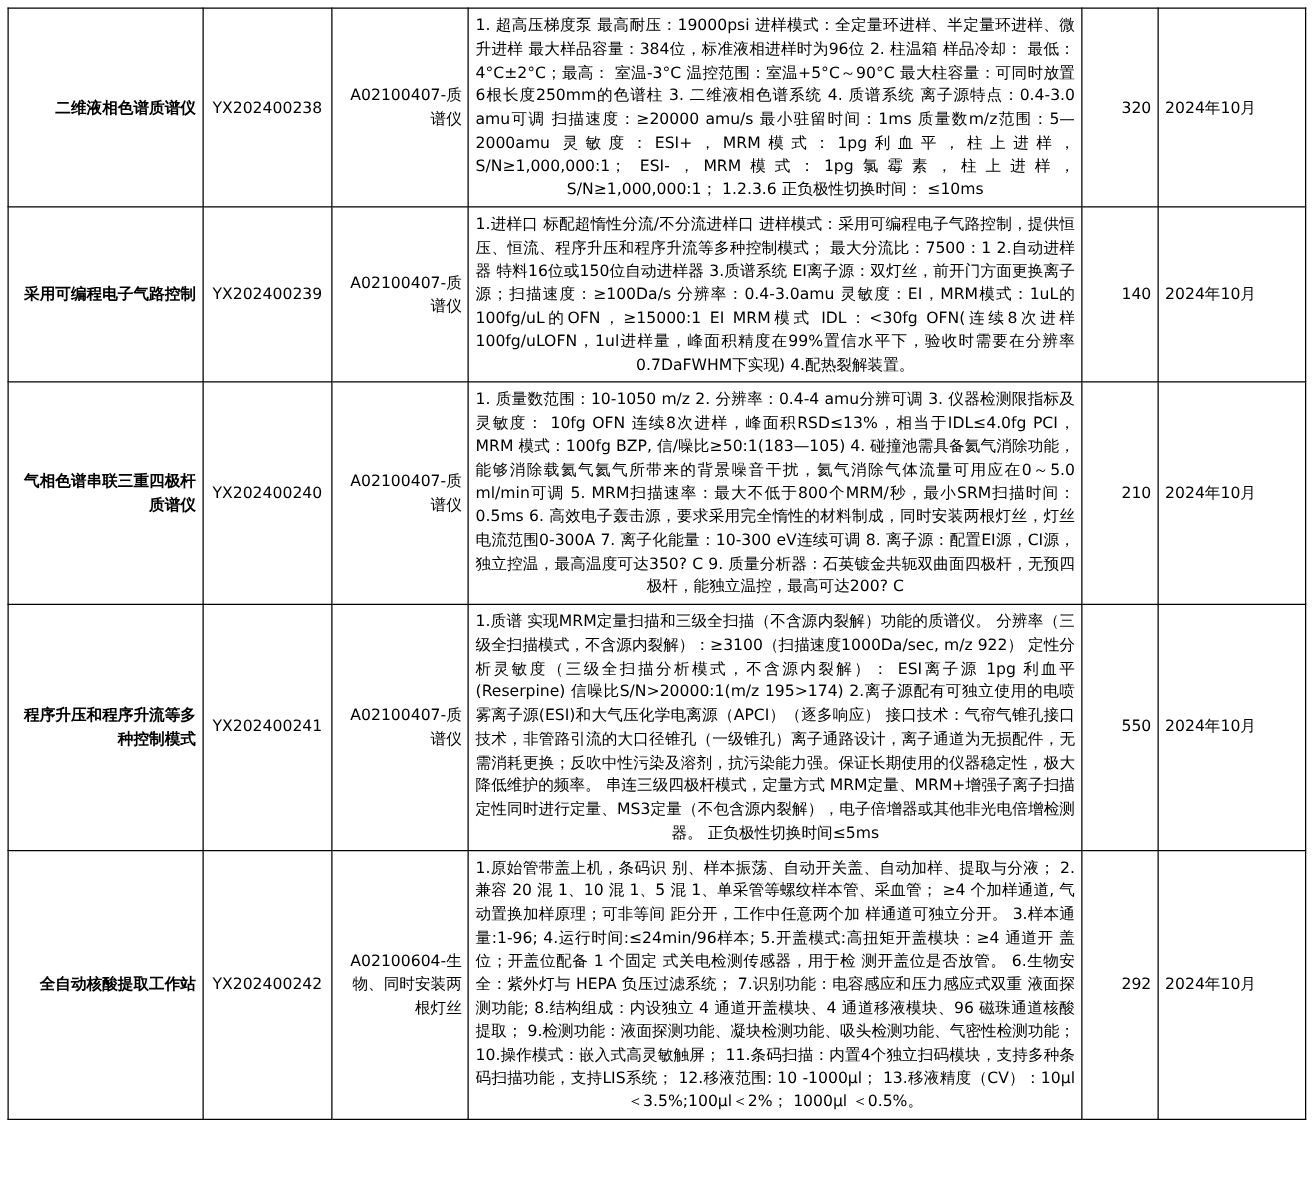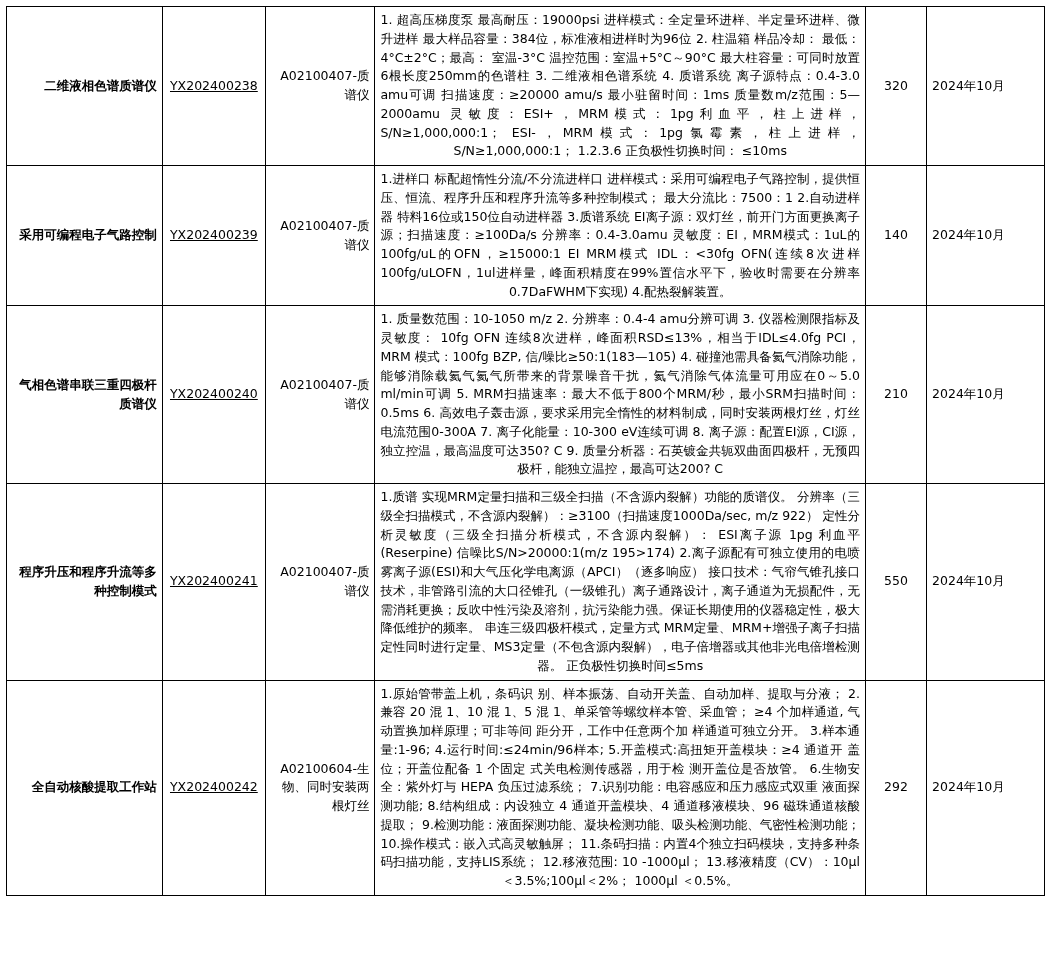--- a/index.html
+++ b/index.html
@@ -35,36 +35,35 @@
     overflow-wrap: break-word;
   }
   td.c-name {
     width: 148px;
     font-weight: bold;
     text-align: right;
   }
   td.c-code {
     width: 98px;
     text-align: center;
-    text-decoration: underline;
   }
   td.c-cat {
     width: 104px;
     text-align: right;
   }
   td.c-spec {
     width: 466px;
     text-align: justify;
     text-align-last: center;
     line-height: 1.55;
     padding: 6px 8px;
   }
   td.c-qty {
     width: 58px;
-    text-align: center;
+    text-align: right;
   }
   td.c-date {
     width: 112px;
   }
 </style>
 </head>
 <body>
 
 <div class="page">
   <table class="equip-table">

